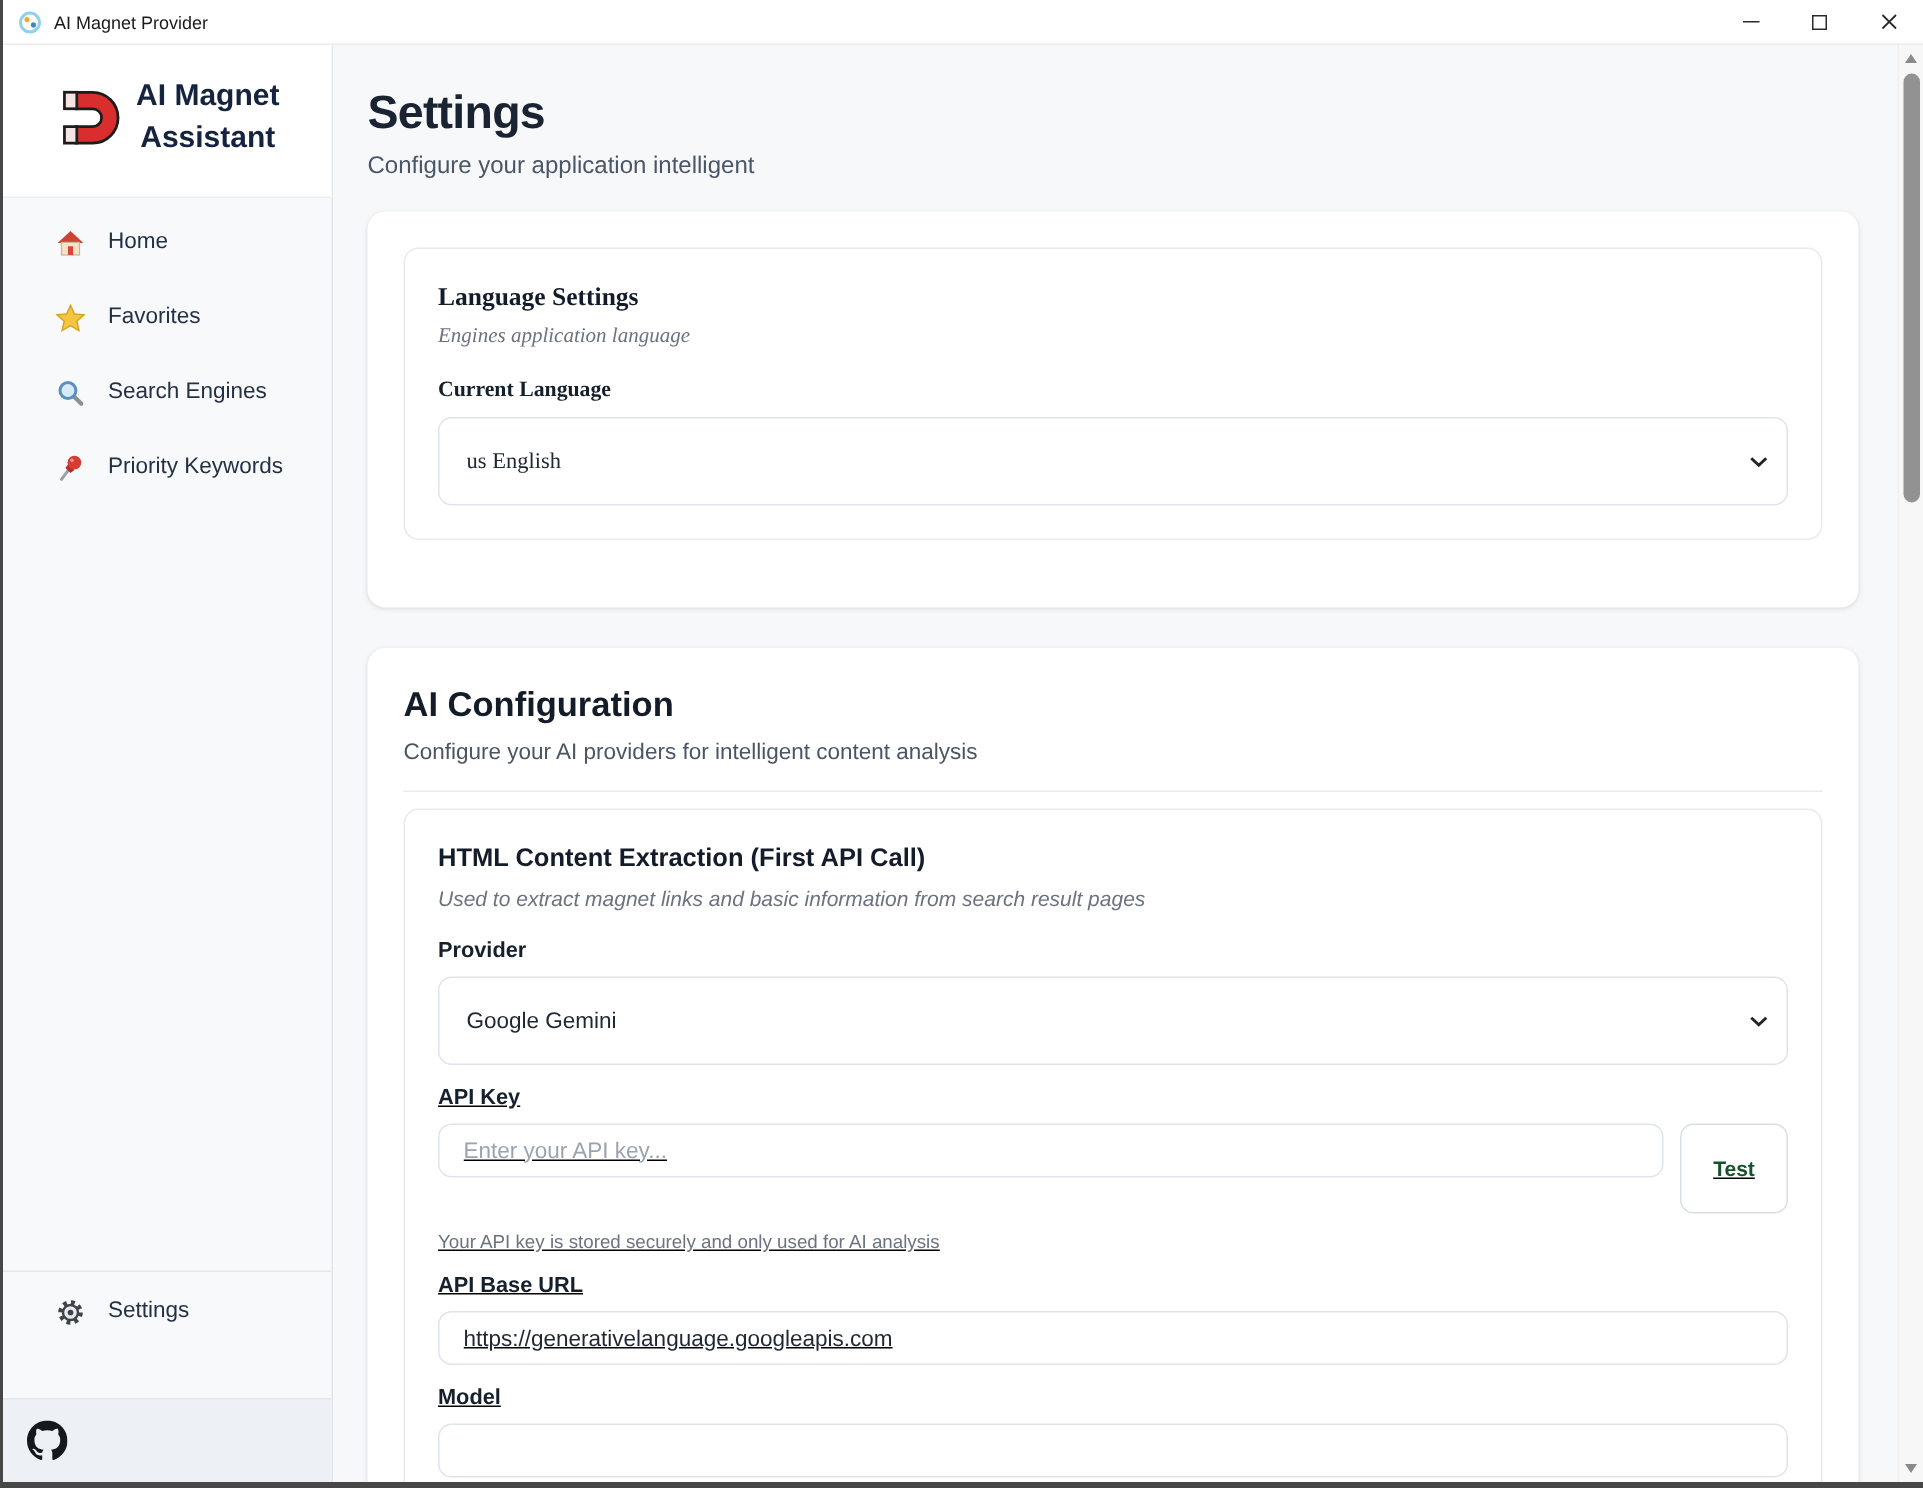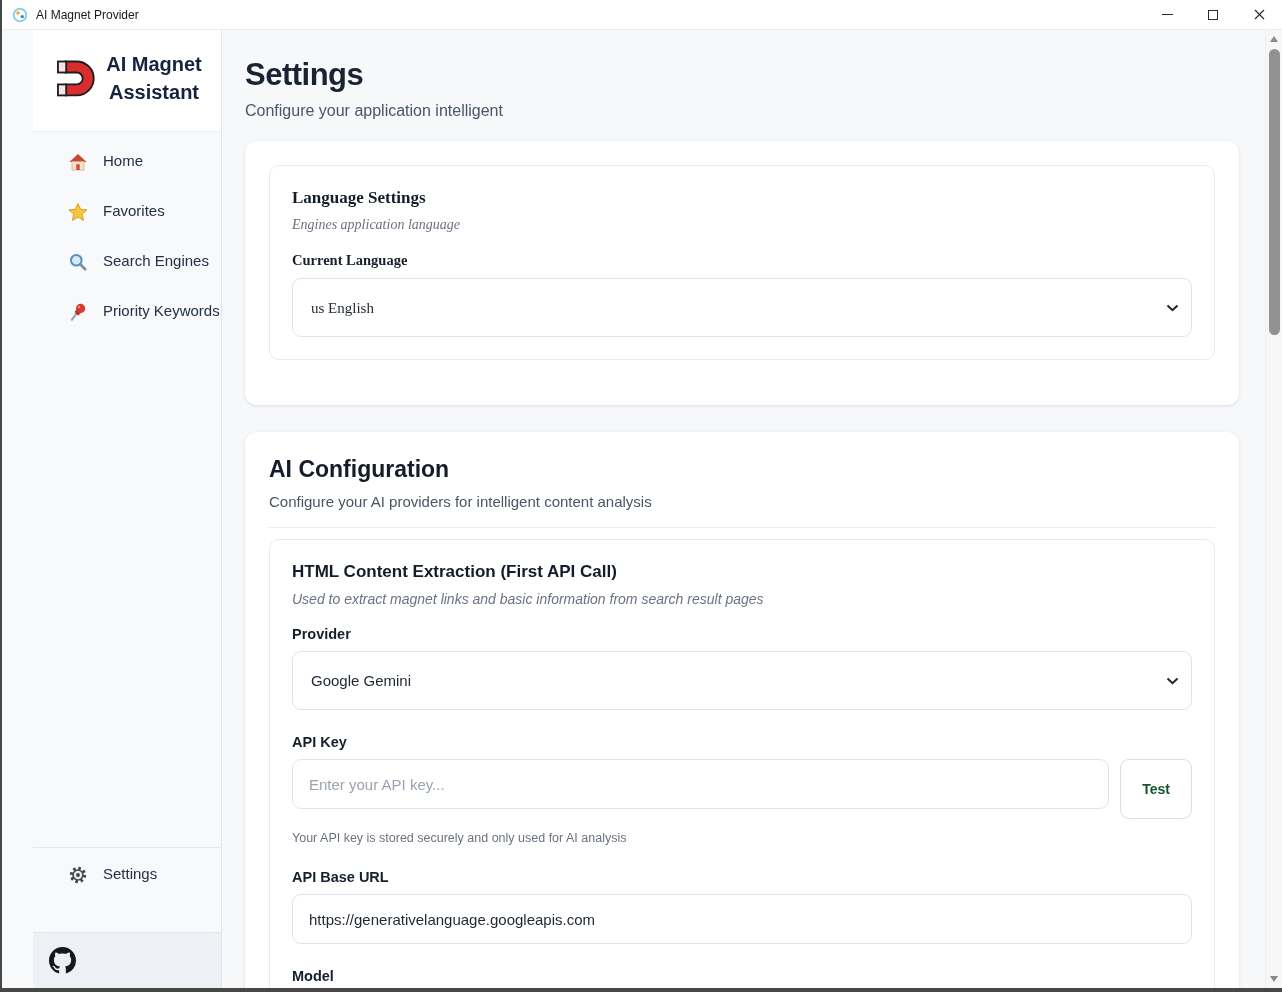--- a/index.html
+++ b/index.html
@@ -23,21 +23,21 @@
   .titlebar-title { font-size:12px; color:#1a1a1a; margin-left:8px; }
   .titlebar-controls { margin-left:auto; display:flex; height:100%; }
   .tb-btn { width:46px; display:flex; align-items:center; justify-content:center; background:transparent; border:none; }
   .glyph-min { width:11px; height:1px; background:#2b2b2b; display:block; }
   .glyph-max { width:10px; height:10px; border:1px solid #2b2b2b; display:block; }
   
   .content-row { flex:1; display:flex; min-height:0; }
   
   .sidebar {
     width:220px; flex:0 0 220px; background:#f7f9fb;
-    border-right:1px solid #e2e6ea; display:flex; flex-direction:column;padding-left:31px;
+    border-right:1px solid #e2e6ea; display:flex; flex-direction:column;
   }
   .logo-area {
     background:#fff; padding:20px 8px 24px; display:flex; align-items:center;
     justify-content:center; gap:10px; border-bottom:1px solid #edf0f3;
   }
   .logo-text { font-size:20px; font-weight:bold; color:#16233f; text-align:center; line-height:1.42; }
   .nav { padding-top:20px; display:flex; flex-direction:column; }
   .nav-item {
     height:50px; display:flex; gap:15px;
     padding-left:35px; font-size:15px; color:#243044; cursor:default;
@@ -56,35 +56,35 @@
   .card {
     background:#fff; border-radius:12px;
     box-shadow:0 1px 4px rgba(20,30,50,.08), 0 1px 2px rgba(20,30,50,.05);
   }
   .card1 { margin-top:21px; padding:24px 24px 45px;font-family:Liberation Serif, serif; }
   .card2 { margin-top:27px; padding:24px 24px 60px; }
   .panel { border:1px solid #e7eaef; border-radius:10px; padding:22px; background:#fff; }
   .panel-title { margin:0; font-size:17px; font-weight:bold; color:#131c28; }
   .panel-subtitle { margin-top:9px; font-style:italic; color:#6b7280; font-size:14px; }
   .field-label { margin-top:19px; font-size:14.5px; font-weight:bold; color:#16202c; }
-  .fg { margin-top:24px; }
+  .fg { margin-top:14px;text-decoration:underline; }
   .fg .field-label { margin-top:0; }
   .select-wrap { position:relative; margin-top:9px; }
   select.app-select {
     width:100%; height:59px; appearance:none; -webkit-appearance:none;
     border:1px solid #dfe4ec; border-radius:9px; background:#fff;
     padding:0 40px 0 18px; font-size:15px; color:#1f2733; font-family:inherit;
   }
   .chevron { position:absolute; right:13px; top:50%; transform:translateY(-50%); pointer-events:none; display:flex; }
   .section-title { margin:0; font-size:23px; font-weight:bold; color:#131c28; }
   .section-subtitle { margin-top:10px; font-size:15px; color:#4b5563; }
   .divider { border:none; border-top:1px solid #e8ebef; margin:17px 0 0; }
   .panel.extraction { margin-top:11px; }
   .input {
-    width:100%; height:50px; border:1px solid #dfe4ec; border-radius:9px;
+    width:100%; height:36px; border:1px solid #dfe4ec; border-radius:9px;
     padding:0 16px; font-size:15px; color:#1f2733; font-family:inherit;
     background:#fff; margin-top:9px; display:block;
   }
   .input::placeholder { color:#9aa3af; }
   .apikey-row { display:flex; gap:11px; margin-top:9px; align-items:stretch; }
   .apikey-row .input { margin-top:0; flex:1; }
   .test-btn {
     flex:0 0 72px; height:60px; border:1px solid #d9dee6; border-radius:9px;
     background:#fff; font-weight:bold; font-size:14px; color:#14532d; font-family:inherit;
   }

